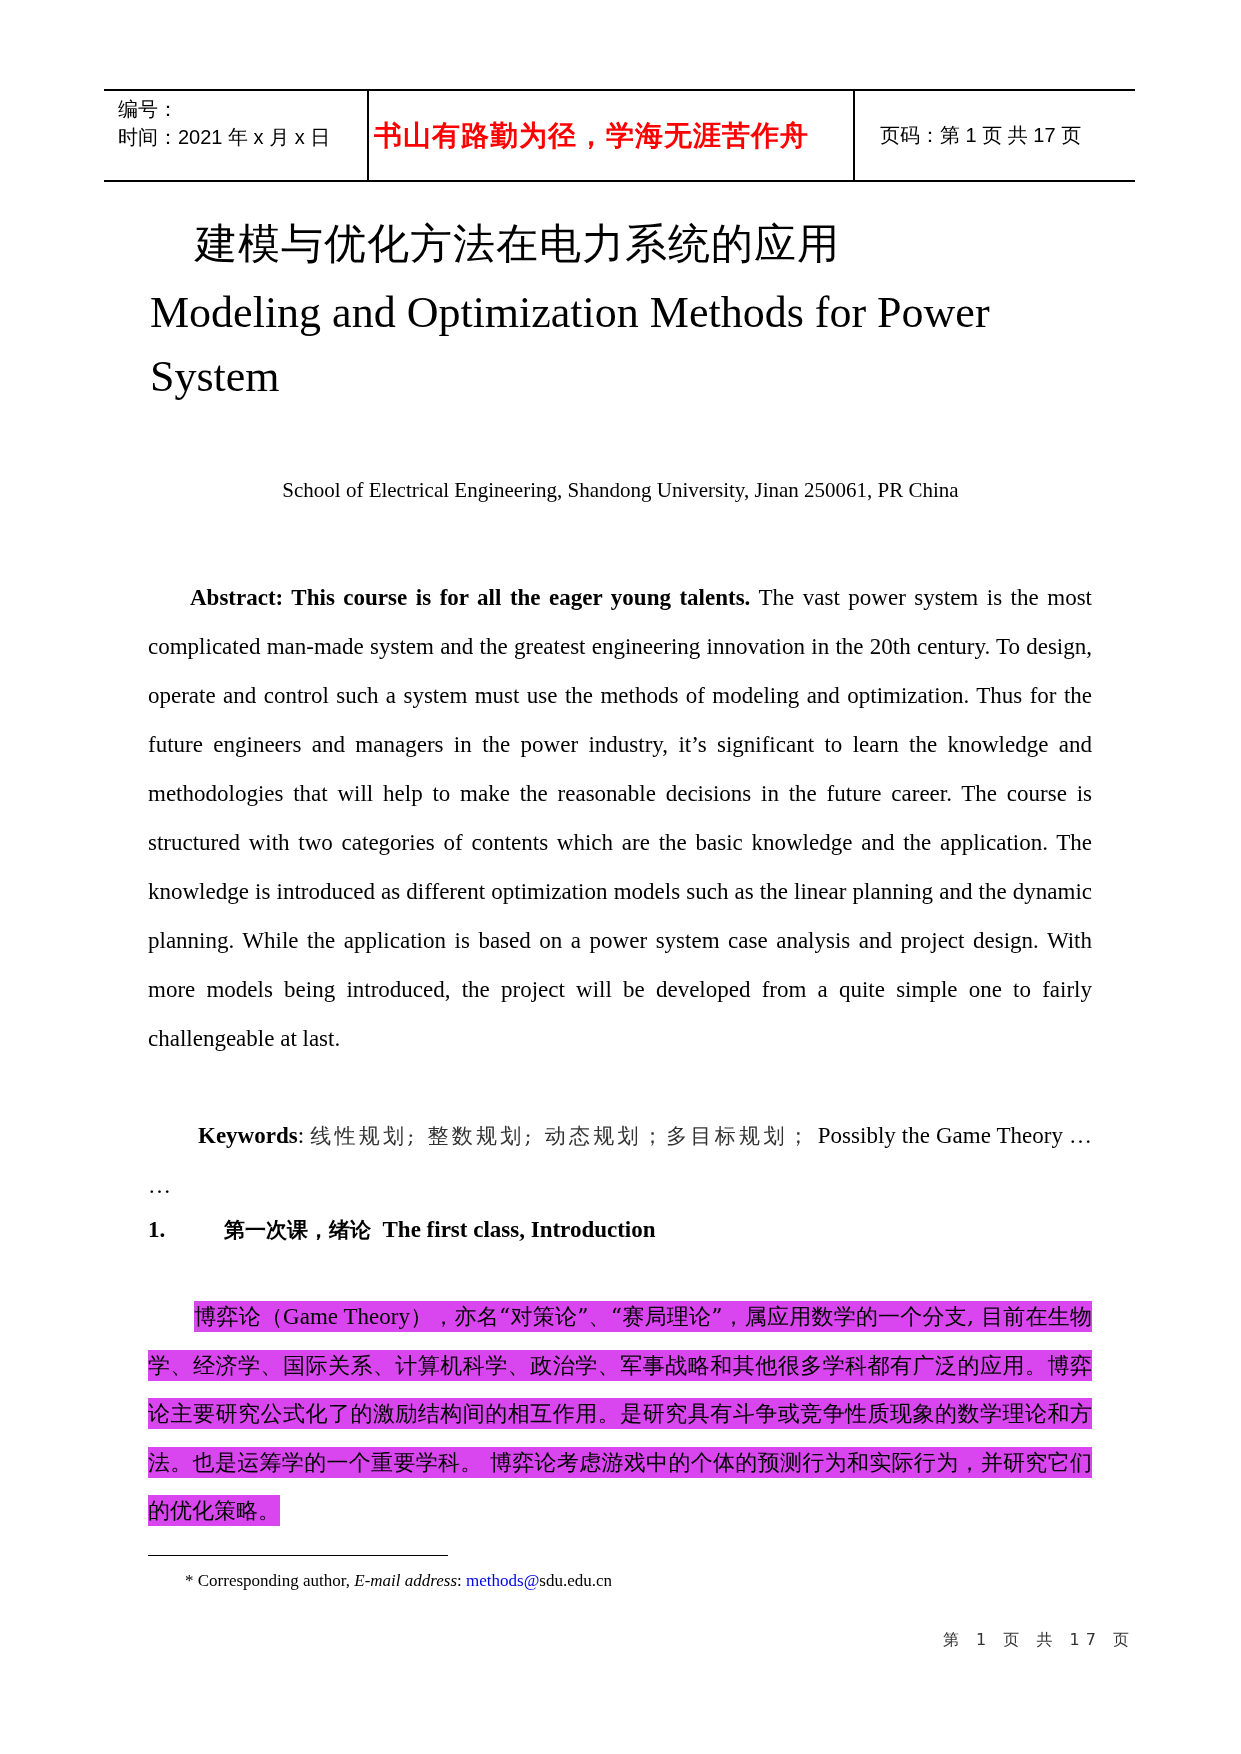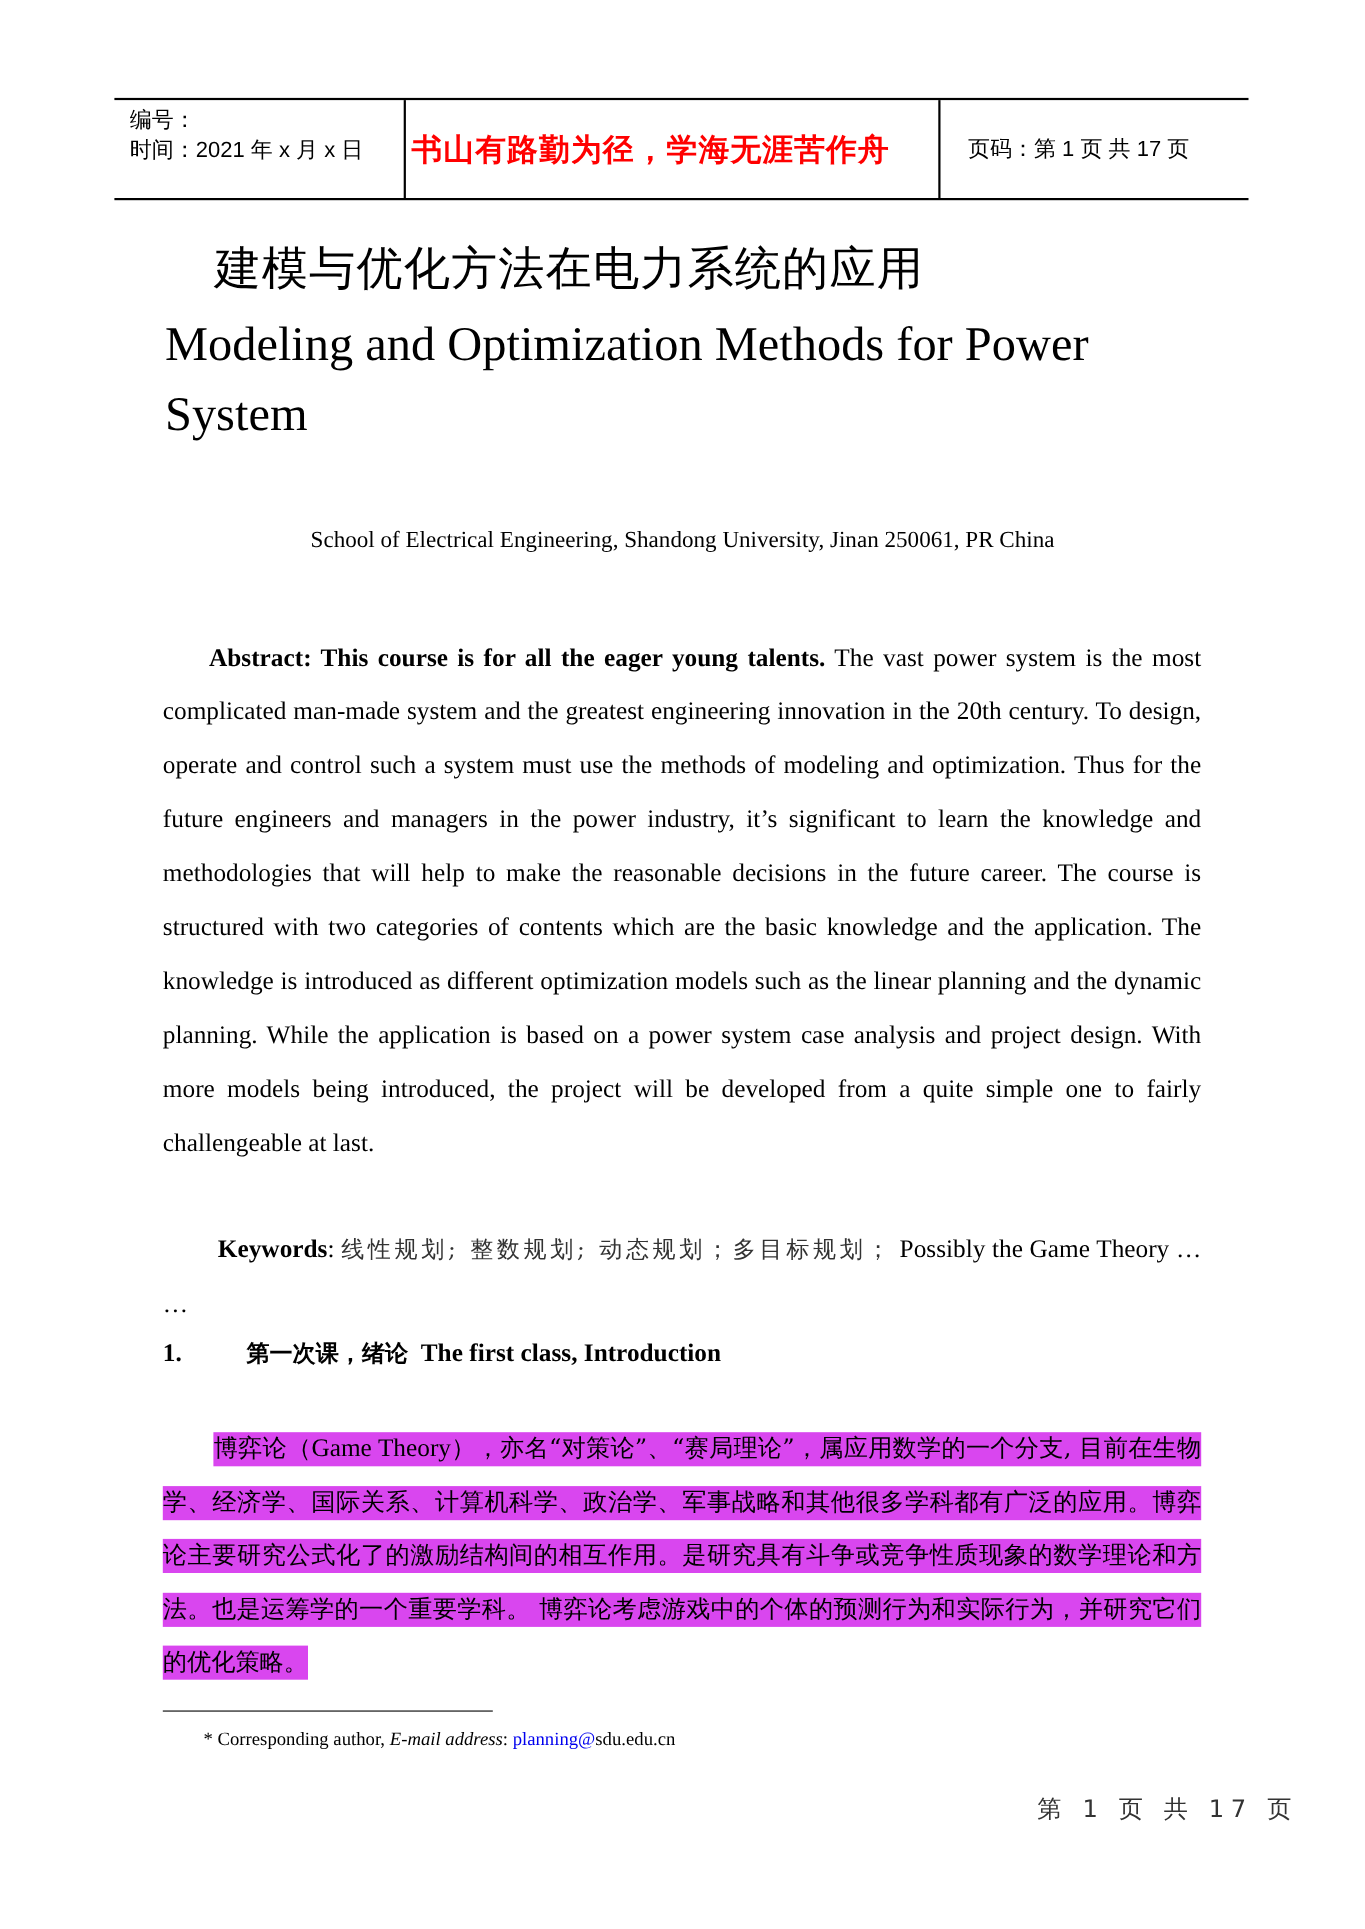--- a/index.html
+++ b/index.html
@@ -43,21 +43,21 @@
   .hl-para { position: absolute; left: 148px; width: 944px; top: 1293px; font-size: 22px;
              line-height: 48.5px; font-family: "DejaVu Serif", serif; text-align: justify; }
   .hl-para .hl { background: #d946ef; padding: 3px 0; box-decoration-break: clone; -webkit-box-decoration-break: clone; }
   .hl-para .en { font-family: "Liberation Serif", serif; font-size: 23px; }
 
   .fn-rule { position: absolute; left: 148px; top: 1555px; width: 300px; height: 1px; background: #000; }
   .footnote { position: absolute; left: 185px; top: 1570px; font-size: 17px; line-height: 22px; }
   .footnote .email-link { color: #0000ee; }
 
   .page-footer { position: absolute; left: 943px; top: 1630px; font-family: "DejaVu Sans", sans-serif;
-                 font-size: 22px; color: #333; letter-spacing: 6px; }
+                 font-size: 16px; color: #333; letter-spacing: 6px; }
 </style>
 </head>
 <body>
 
 <div class="hdr">
   <div class="vline" style="left:263px"></div>
   <div class="vline" style="left:749px"></div>
   <div class="hdr-left">
     <div>编号：</div>
     <div>时间：2021 年 x 月 x 日</div>
@@ -82,16 +82,16 @@
 <div class="heading">
   <span class="num">1.</span><span class="cn">第一次课，绪论</span>&nbsp;&nbsp;<span>The first class, Introduction</span>
 </div>
 
 <div class="hl-para">
   <span class="indent" style="display:inline-block;width:46px"></span><span class="hl"><span>博弈论（</span><span class="en">Game Theory</span><span>），亦名“对策论”、“赛局理论”，属应用数学的一个分支, 目前在生物学、经济学、国际关系、计算机科学、政治学、军事战略和其他很多学科都有广泛的应用。博弈论主要研究公式化了的激励结构间的相互作用。是研究具有斗争或竞争性质现象的数学理论和方法。也是运筹学的一个重要学科。 博弈论考虑游戏中的个体的预测行为和实际行为，并研究它们的优化策略。</span></span>
 </div>
 
 <div class="fn-rule"></div>
 <div class="footnote">
-  <span>* Corresponding author, </span><i>E-mail address</i><span>: </span><span class="email-link">planning@</span><span>sdu.edu.cn</span>
+  <span>* Corresponding author, </span><i>E-mail address</i><span>: </span><span class="email-link">methods@</span><span>sdu.edu.cn</span>
 </div>
 
 <div class="page-footer">第 1 页 共 17 页</div>
 
 </body></html>

